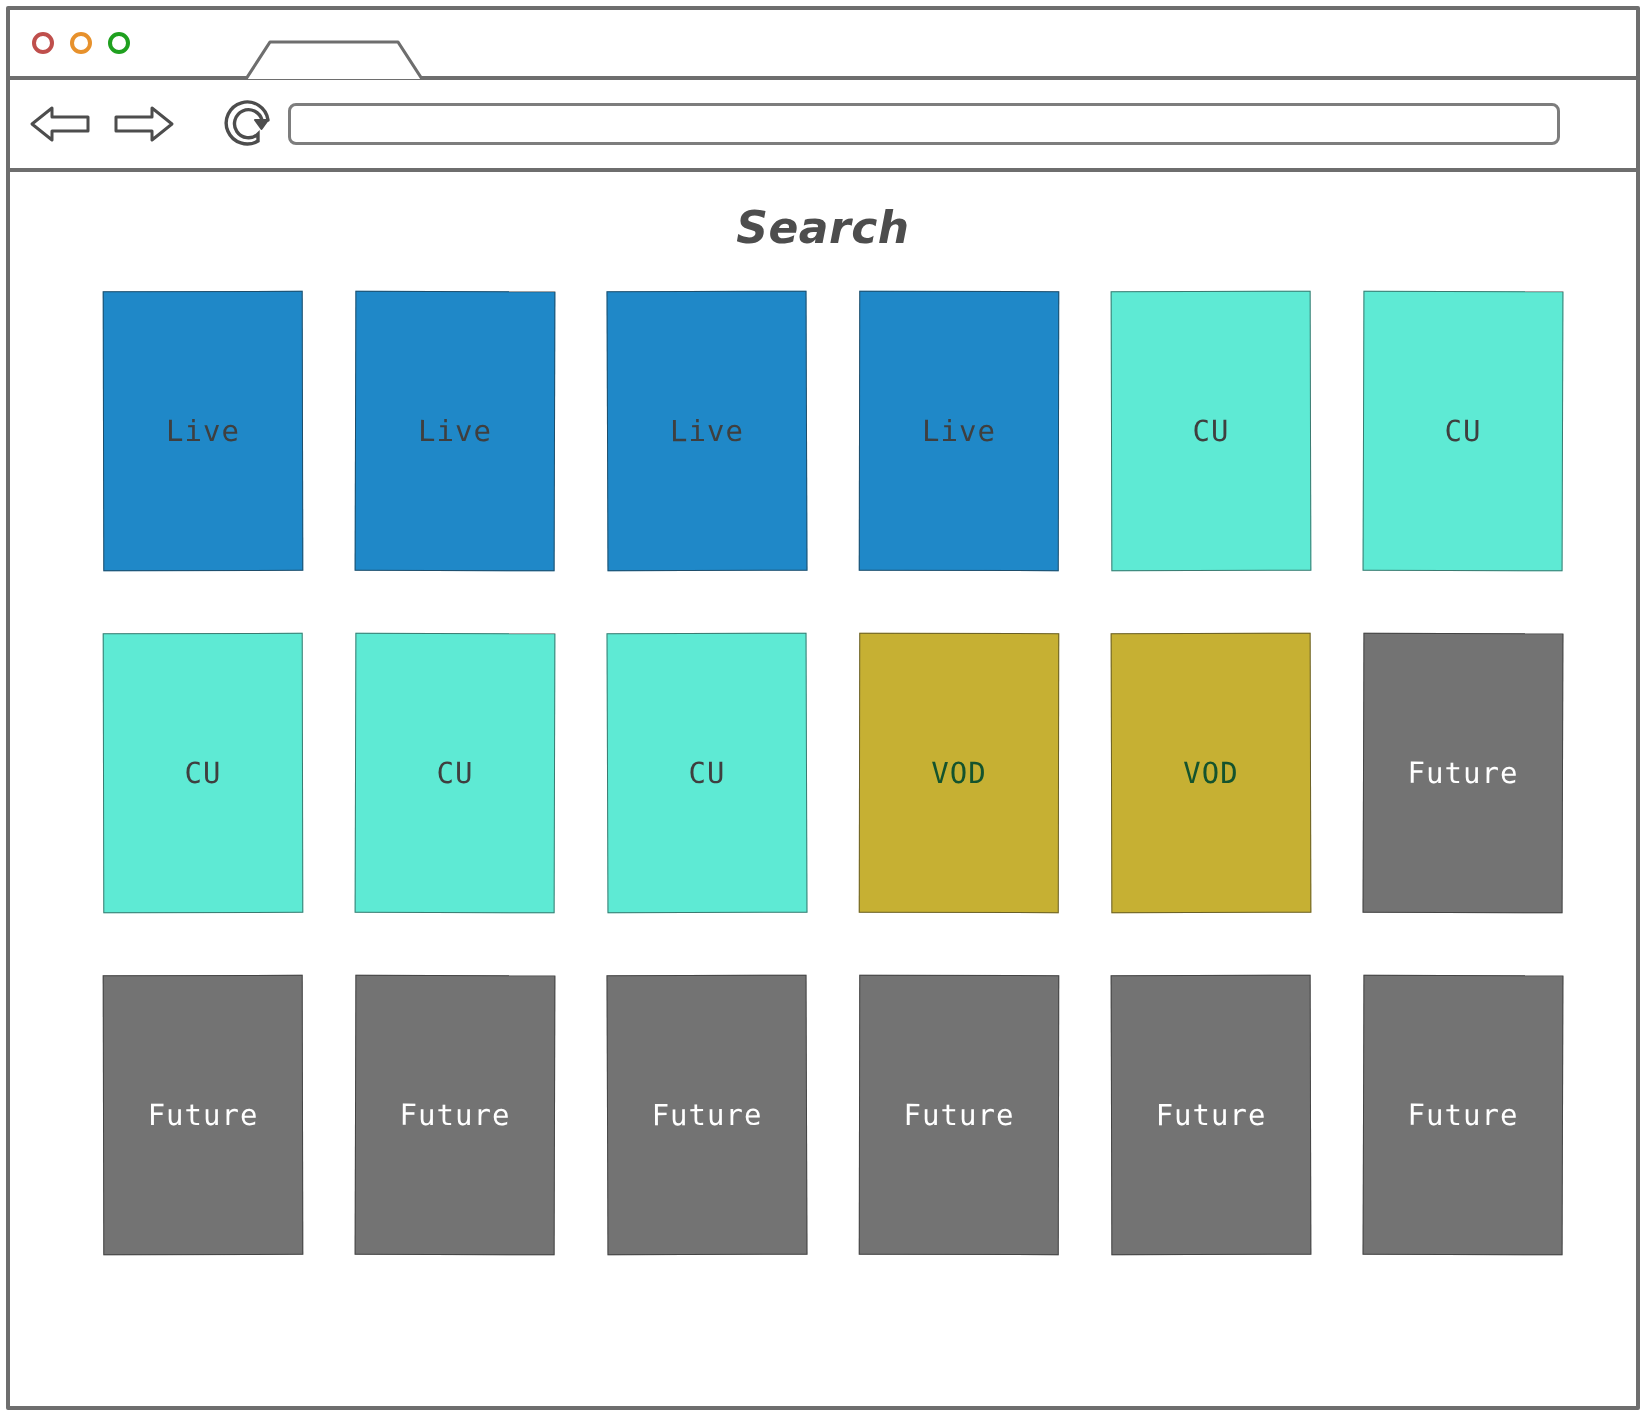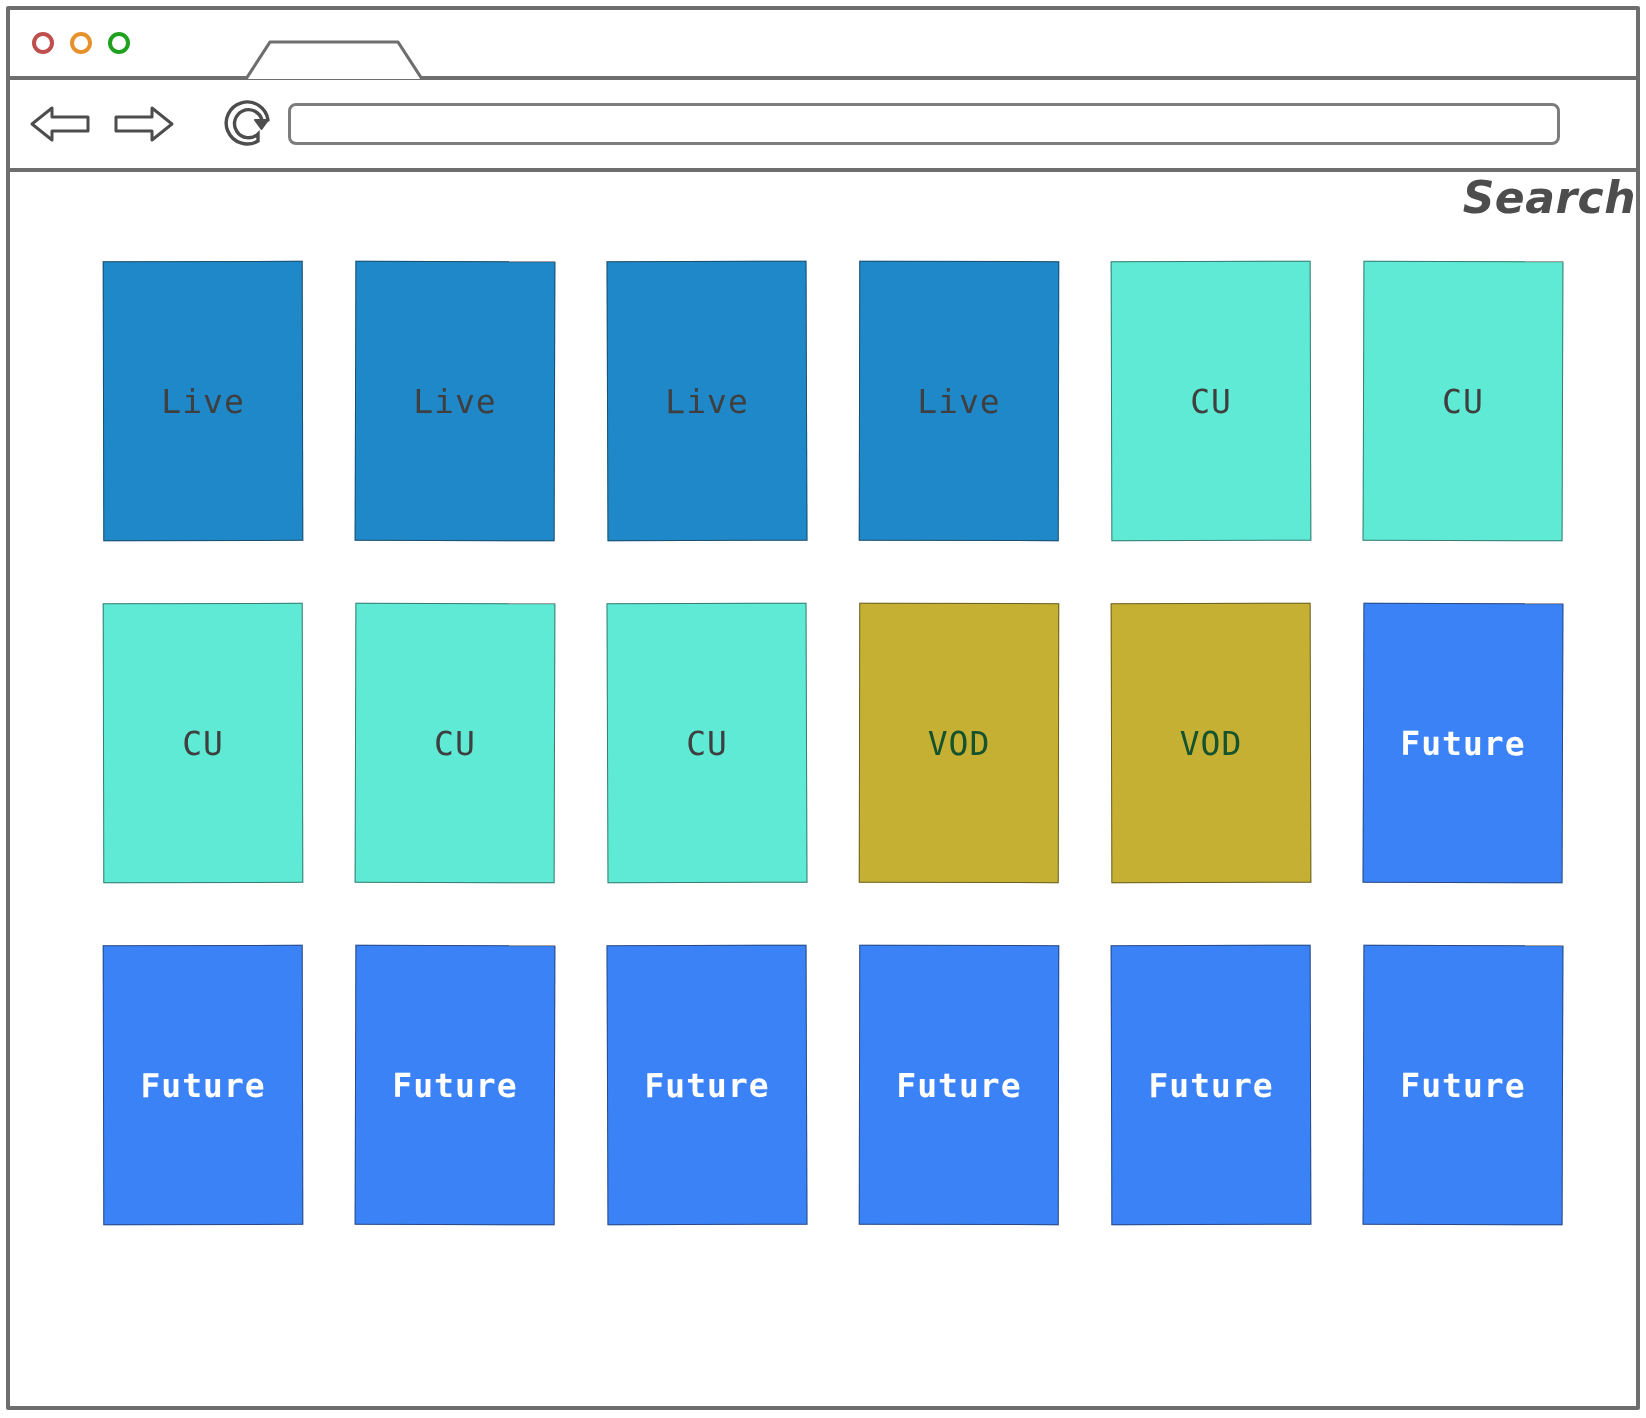--- a/index.html
+++ b/index.html
@@ -102,22 +102,23 @@
 
   
   .viewport {
     position: relative;
     height: calc(100% - 166px);
     background: #ffffff;
     overflow: hidden;
   }
 
   .page-title {
-    text-align: right;
+    text-align: center;
     margin: 0;
+    padding-top: 30px;
     font-family: "DejaVu Sans", sans-serif;
     font-size: 44px;
     font-weight: 600;
     color: #4d4d4d;
     letter-spacing: 0.5px;
     font-style: italic;
   }
 
   .tile-grid {
     margin: 0 auto;
@@ -132,37 +133,37 @@
     padding-left: 12px;
     box-sizing: border-box;
   }
 
   .tile {
     position: relative;
     display: flex;
     align-items: center;
     justify-content: center;
     font-family: "DejaVu Sans Mono", monospace;
-    font-size: 33px;
+    font-size: 29px;
     letter-spacing: 1px;
     box-sizing: border-box;
     border: 1.5px solid rgba(30,30,30,0.55);
   }
   
   .tile:nth-child(6n+1) { transform: rotate(-0.12deg); }
   .tile:nth-child(6n+2) { transform: rotate(0.16deg); }
   .tile:nth-child(6n+3) { transform: rotate(-0.2deg); }
   .tile:nth-child(6n+4) { transform: rotate(0.1deg); }
   .tile:nth-child(6n+5) { transform: rotate(-0.15deg); }
   .tile:nth-child(6n)   { transform: rotate(0.18deg); }
 
   .tile-live   { background: #1f88c8; color: #3f3f3f; }
   .tile-cu     { background: #5eead4; color: #3f3f3f; }
   .tile-vod    { background: #c6b033; color: #14532d; }
-  .tile-future { background: #3b82f6; color: #ffffff; font-weight: bold; }
+  .tile-future { background: #737373; color: #ffffff; font-weight: normal; }
 </style>
 </head>
 <body>
 
 <div class="browser-window">
 
   <div class="titlebar">
     <div class="traffic-lights">
       <span class="dot dot-close"></span>
       <span class="dot dot-min"></span>

